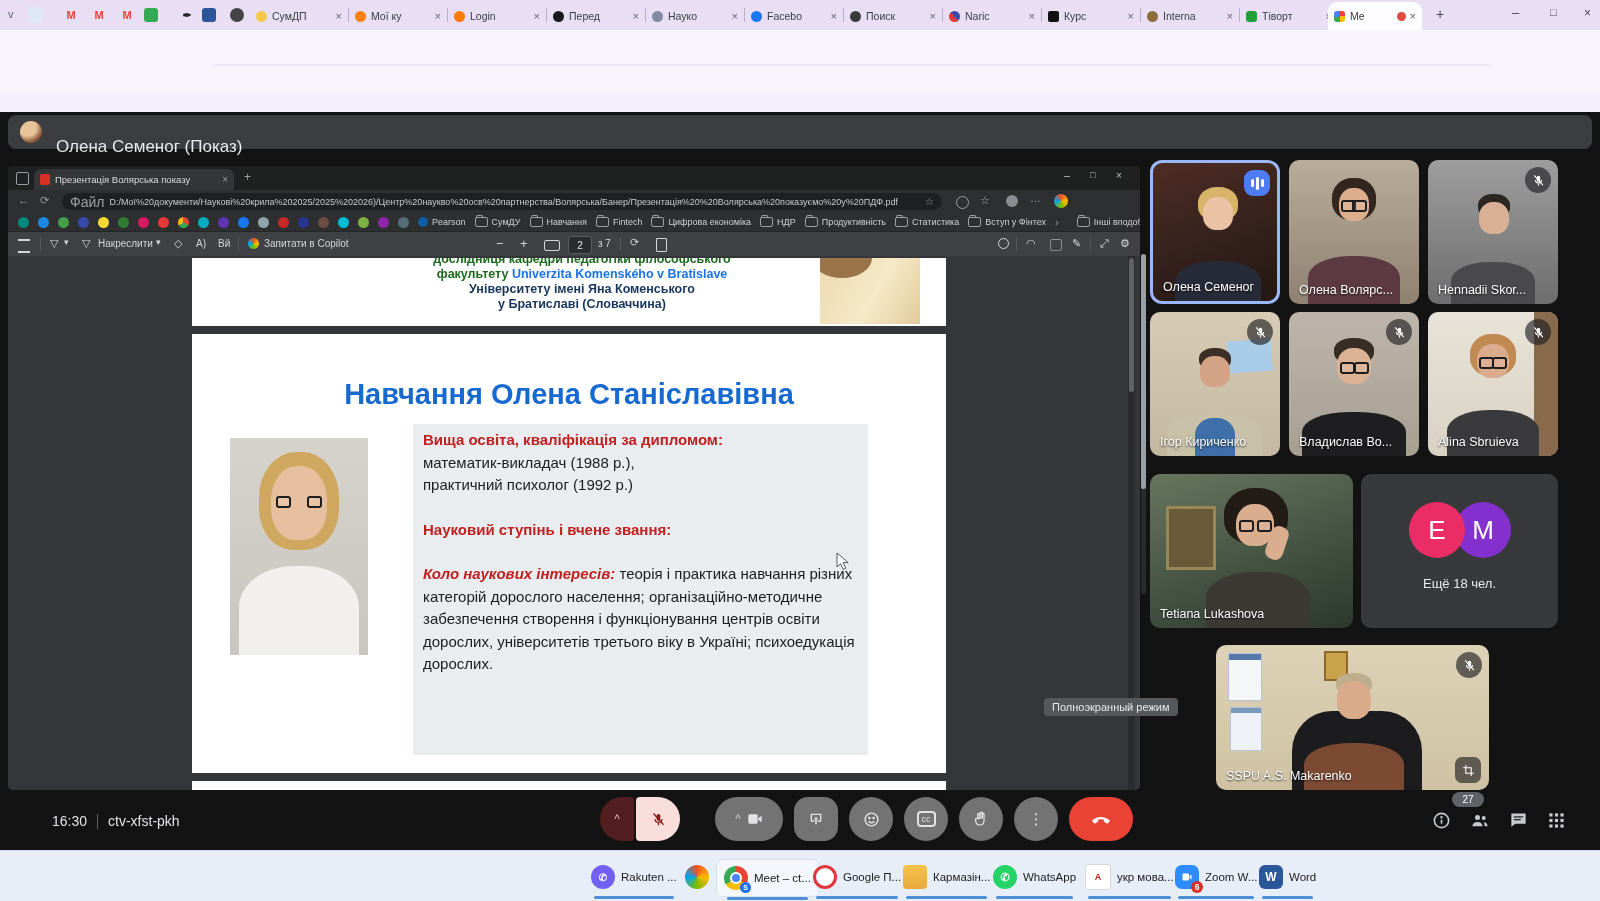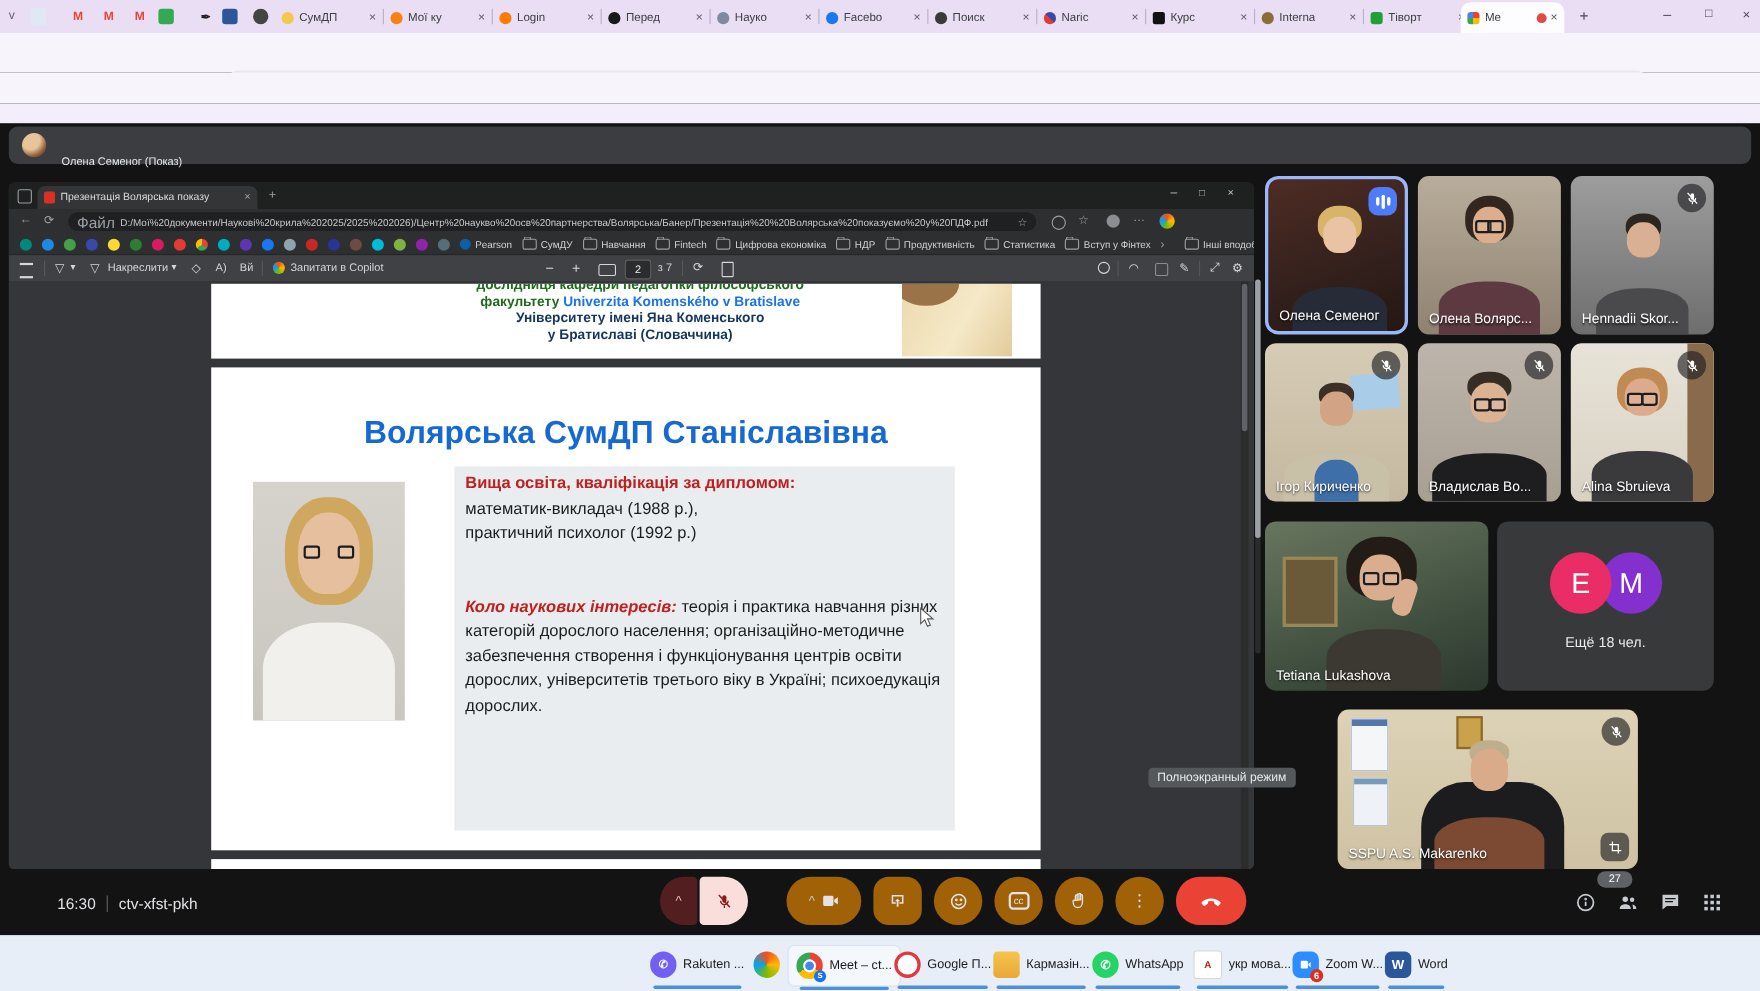--- a/index.html
+++ b/index.html
@@ -66,21 +66,21 @@
   .mutechip{position:absolute;right:7px;top:7px;width:26px;height:26px;border-radius:50%;background:rgba(32,33,36,.65);display:flex;align-items:center;justify-content:center;z-index:5;}
   .speakchip{position:absolute;right:7px;top:7px;width:26px;height:26px;border-radius:9px;background:#4e7cf6;display:flex;align-items:center;justify-content:center;gap:2px;z-index:5;}
   .speakchip i{display:block;width:3px;background:#fff;border-radius:2px;}
   .head{position:absolute;border-radius:46% 46% 42% 42%;}
   .torso{position:absolute;border-radius:45% 45% 0 0;}
   .glasses{position:absolute;height:9px;z-index:4;}
   .glasses::before,.glasses::after{content:"";position:absolute;top:0;width:11px;height:8px;border:2px solid #1d1d1f;border-radius:3px;background:rgba(255,255,255,.08);}
   .glasses::before{left:0;}
   .glasses::after{right:0;}
   
-  .mbtn{height:44px;border-radius:22px;background:#a16207;display:flex;align-items:center;justify-content:center;color:#e3e3e6;}
+  .mbtn{height:44px;border-radius:22px;background:#737373;display:flex;align-items:center;justify-content:center;color:#e3e3e6;}
   .mbtn svg{display:block;}
   
   #taskbar{left:0;top:850px;width:1600px;height:51px;background:#e7eef8;border-top:1px solid #cdd9ea;}
   .tbapp{top:8px;height:36px;border-radius:6px;display:flex;align-items:center;gap:6px;padding:0 7px;font-size:11.5px;color:#1b1b1b;}
   .tbapp.open::after{content:"";position:absolute;left:10px;right:10px;bottom:-4px;height:3px;border-radius:2px;background:#4f8fd6;}
   .tico{width:24px;height:24px;border-radius:6px;display:flex;align-items:center;justify-content:center;color:#fff;font-size:12px;font-weight:bold;flex:0 0 24px;}
   .badge{position:absolute;border-radius:50%;background:#d93025;color:#fff;font-size:8.5px;display:flex;align-items:center;justify-content:center;}
 </style>
 </head>
 <body>
@@ -231,21 +231,21 @@
         <span class="fold"></span>
         <span>Все закладки</span>
       </div>
   </div>
 
   <div id="meet" class="a">
     <div id="meet-lightstrip" class="a"></div>
 
     <div id="meet-header" class="a">
       <span style="width:22px;height:22px;border-radius:50%;margin:0 14px 0 12px;background:radial-gradient(circle at 35% 30%,#e8c49a 0 40%,#8a5a3a 70%,#5a3a28);"></span>
-      <span style="color:#e8eaed;font-size:10px;margin-top:30px;">Олена Семеног (Показ)</span>
+      <span style="color:#e8eaed;font-size:17px;margin-top:30px;">Олена Семеног (Показ)</span>
     </div>
 
     <div id="ewin" class="a">
       <div id="etabbar" class="a">
         <span class="a" style="left:8px;top:6px;width:11px;height:11px;border:1.5px solid #9aa0a6;border-radius:2px;"></span>
         <div id="etab" class="a">
           <span style="width:10px;height:11px;background:#d93025;border-radius:2px;margin-right:5px;flex:0 0 10px;"></span>
           <span class="ellip" style="font-size:9.5px;color:#dadce0;flex:1;">Презентація Волярська показу</span>
           <span class="i-x" style="color:#9aa0a6;font-size:10px;"></span>
         </div>
@@ -375,34 +375,35 @@
             <div><span class="green">факультету</span> <span class="linkblue">Univerzita Komenského v Bratislave</span></div>
             <div class="navy">Університету імені Яна Коменського</div>
             <div class="navy">у Братиславі (Словаччина)</div>
           </div>
           <div class="a" style="left:628px;top:0;width:100px;height:66px;background:linear-gradient(120deg,#ecd9ae,#f6e9c8 55%,#e2cb9a);overflow:hidden;">
             <div class="a" style="left:-8px;top:-20px;width:60px;height:40px;border-radius:50%;background:#9a7448;"></div>
           </div>
         </div>
 
         <div class="page a" style="top:78px;height:439px;overflow:hidden;">
-          <div class="a" style="left:0;top:44px;width:754px;text-align:center;font-size:29px;font-weight:bold;color:#1769d2;">Волярська СумДП Станіславівна</div>
+          <div class="a" style="left:0;top:44px;width:754px;text-align:center;font-size:29px;font-weight:bold;color:#1769d2;">Навчання Олена Станіславівна</div>
 
           <div class="a" style="left:38px;top:104px;width:138px;height:217px;background:linear-gradient(180deg,#d6d3cd,#c9c6c0);overflow:hidden;">
             <div class="head" style="left:29px;top:14px;width:80px;height:98px;background:#cfa75f;"></div>
             <div class="head" style="left:41px;top:28px;width:56px;height:74px;background:#e6c09e;"></div>
             <div class="glasses" style="left:46px;top:58px;width:46px;"></div>
             <div class="torso" style="left:9px;top:128px;width:120px;height:92px;background:#f2f0ec;"></div>
           </div>
 
           <div class="a" style="left:221px;top:90px;width:455px;height:331px;background:#e9edf0;padding:5px 10px;box-sizing:border-box;font-size:15px;line-height:22.5px;color:#1c1c1c;">
             <div class="redh">Вища освіта,  кваліфікація за дипломом:</div>
             <div>математик-викладач (1988 р.),</div>
             <div>практичний психолог (1992 р.)</div>
             <div style="height:22px;"></div>
+            <div class="redh">Науковий ступінь і вчене звання:</div>
             <div style="height:22px;"></div>
             <div><span class="redh" style="font-style:italic;">Коло наукових інтересів:</span><span> теорія і практика навчання різних категорій дорослого населення; організаційно-методичне забезпечення створення і функціонування центрів освіти дорослих, університетів третього віку в Україні; психоедукація дорослих.</span></div>
           </div>
         </div>
 
         <div class="page a" style="top:525px;height:9px;"></div>
 
         <div class="a" style="left:1120px;top:0;width:7px;height:534px;background:#2b2c2e;">
           <div class="a" style="left:1px;top:2px;width:5px;height:134px;background:#5f6368;border-radius:3px;"></div>
         </div>

